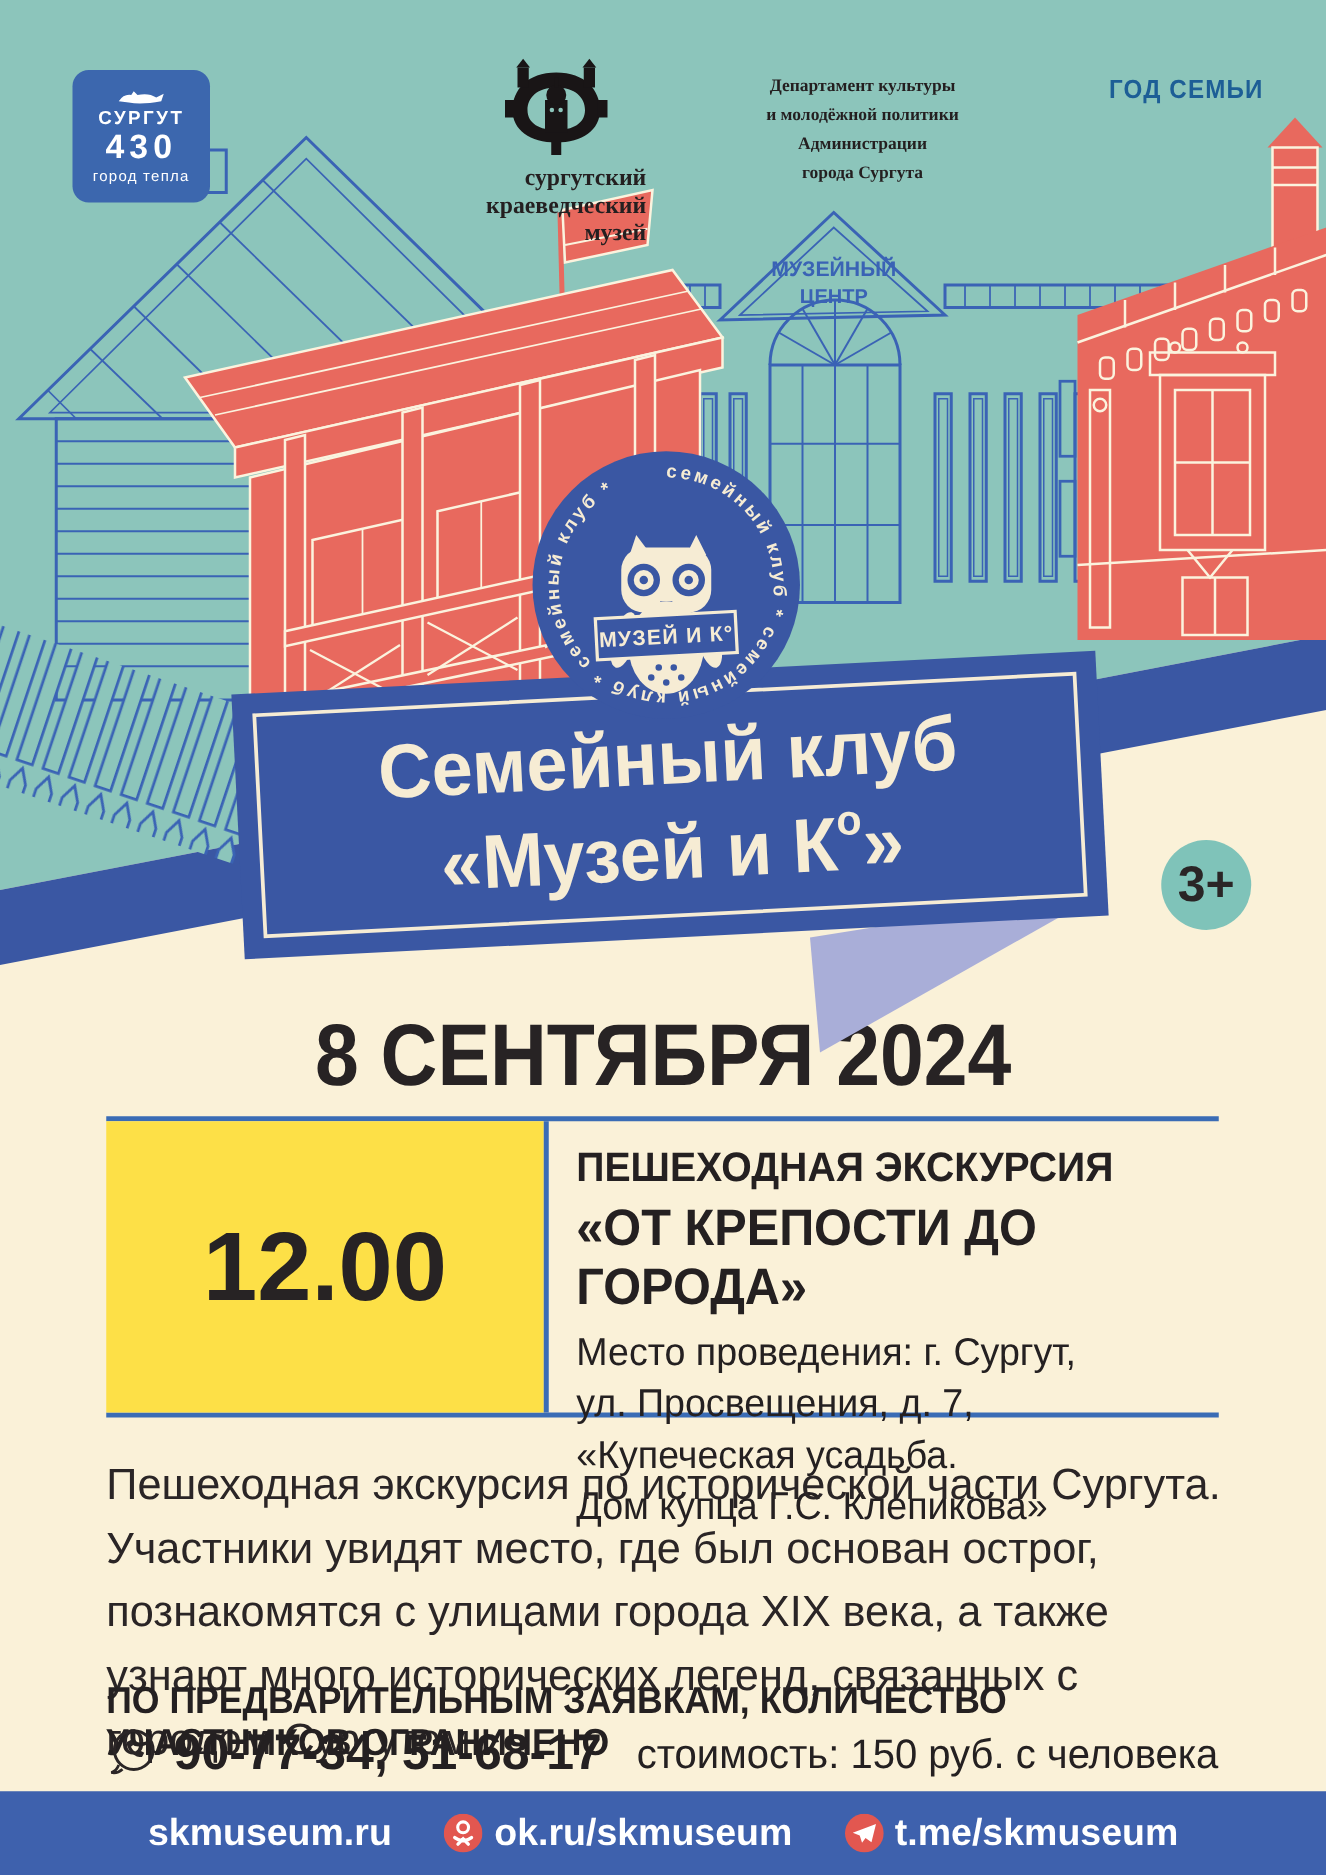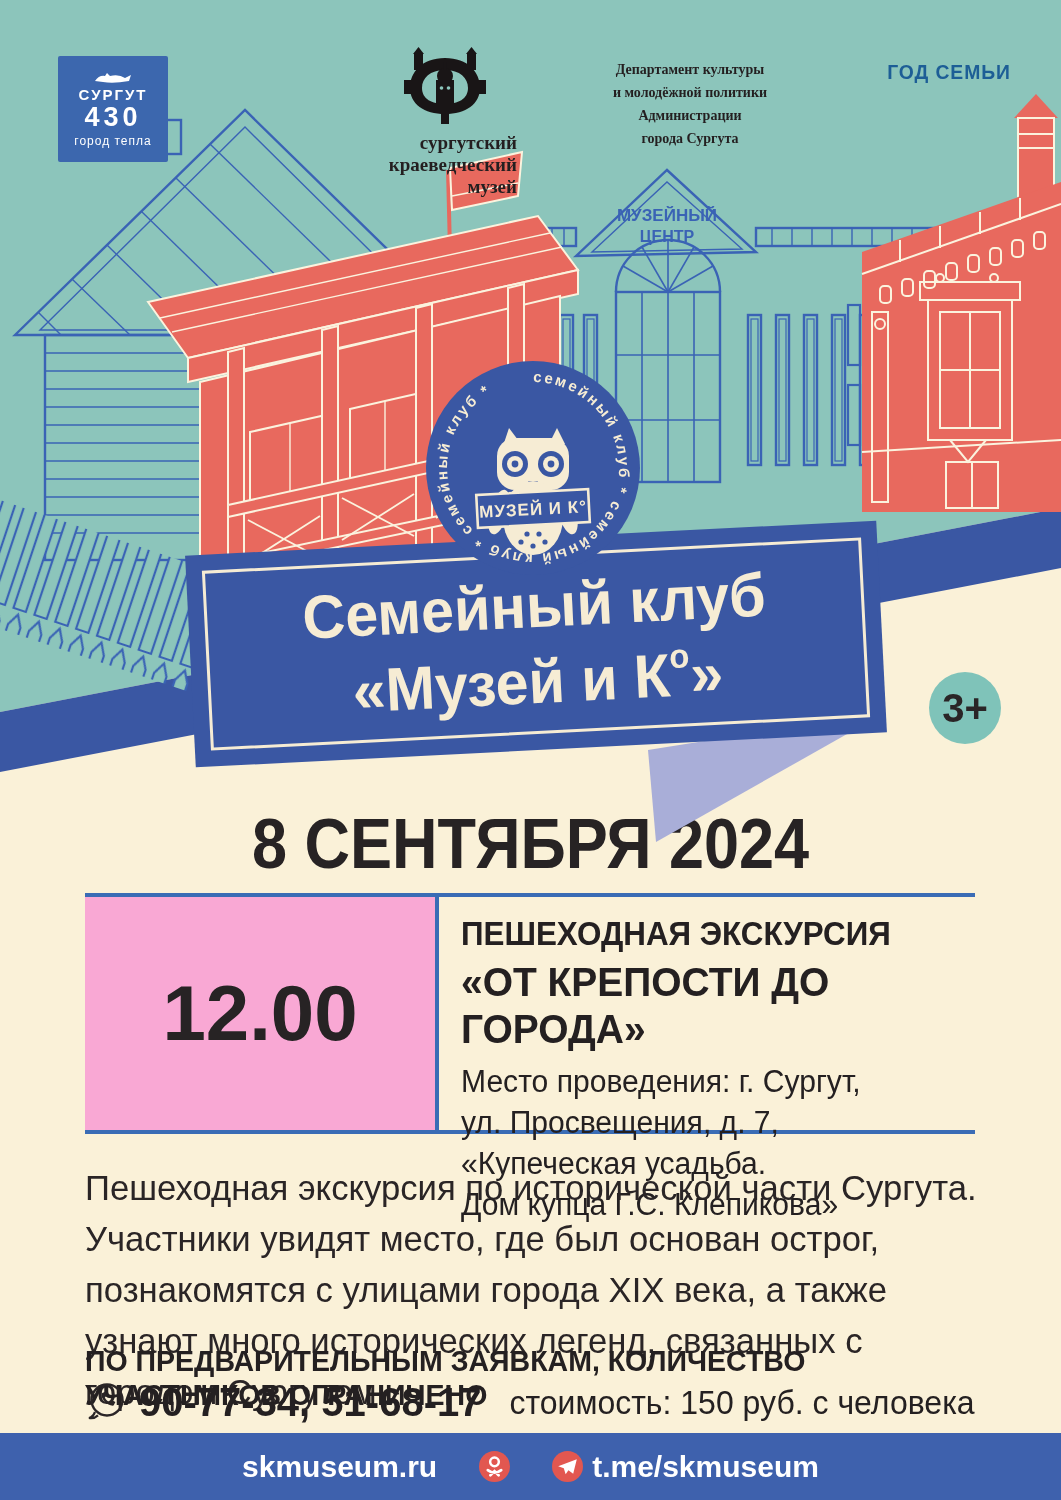--- a/index.html
+++ b/index.html
@@ -6,21 +6,21 @@
   .poster{
     position:relative;width:1061px;height:1500px;margin:0 auto;
     background:#faf1d8;overflow:hidden;
     font-family:"Liberation Sans","DejaVu Sans",sans-serif;
     color:#2a2526;
   }
   .abs{position:absolute;}
   svg text{font-family:"Liberation Sans","DejaVu Sans",sans-serif;}
 
   
-  .surgut-logo{left:58px;top:56px;width:110px;height:106px;background:#3c67ae;border-radius:2px;
+  .surgut-logo{left:58px;top:56px;width:110px;height:106px;background:#3c67ae;border-radius:13px;
     display:flex;flex-direction:column;align-items:center;justify-content:center;color:#fff;z-index:6;}
   .surgut-logo .l1{font-size:15px;font-weight:bold;letter-spacing:2px;margin-top:2px;}
   .surgut-logo .l2{font-size:27px;font-weight:bold;letter-spacing:4px;line-height:1.05;}
   .surgut-logo .l3{font-size:12px;margin-top:3px;letter-spacing:1px;}
   .museum-logo{left:372px;top:46px;width:145px;text-align:right;z-index:6;}
   .museum-logo .emblem{display:block;margin:0 auto;}
   .museum-logo .txt{font-family:"Liberation Serif","DejaVu Serif",serif;font-weight:bold;
     font-size:19px;line-height:22px;color:#241f20;margin-top:4px;}
   .department{left:560px;top:58px;width:260px;text-align:center;z-index:6;
     font-family:"Liberation Serif","DejaVu Serif",serif;font-weight:bold;
@@ -39,21 +39,21 @@
   .banner sup{font-size:34px;vertical-align:28px;}
   .badge-svg{left:415px;top:350px;z-index:5;}
   .age-badge{left:929px;top:672px;width:72px;height:72px;border-radius:50%;background:#7fc3b9;
     display:flex;align-items:center;justify-content:center;font-size:40px;font-weight:bold;color:#2a2526;z-index:5;}
 
   
   .date-title{left:0;top:804px;width:1061px;text-align:center;font-size:70px;font-weight:bold;
     color:#272324;transform:scaleX(.9);letter-spacing:0;}
   .schedule{left:85px;top:893px;width:890px;height:233px;border-top:4px solid #3a6cb5;
     border-bottom:4px solid #3a6cb5;display:flex;}
-  .schedule .time-cell{width:350px;background:#f9a8d4;display:flex;align-items:center;justify-content:center;
+  .schedule .time-cell{width:350px;background:#fde047;display:flex;align-items:center;justify-content:center;
     font-size:78px;font-weight:bold;color:#272324;}
   .schedule .divider{width:4px;background:#3a6cb5;}
   .schedule .info{flex:1;padding:18px 0 0 22px;color:#242021;}
   .schedule .type{font-size:33px;font-weight:bold;transform:scaleX(.95);transform-origin:left;}
   .schedule .title{font-size:41px;font-weight:bold;margin-top:6px;transform:scaleX(.95);transform-origin:left;}
   .schedule .loc{font-size:31px;line-height:41px;margin-top:8px;transform:scaleX(.97);transform-origin:left;}
   .description{left:85px;top:1162px;width:912px;font-size:35px;line-height:1.46;color:#2a2526;transform:scaleX(.99);transform-origin:left;}
   .booking{left:85px;top:1344px;width:920px;font-size:30px;font-weight:bold;color:#242021;
     transform:scaleX(.95);transform-origin:left;}
   .contact-row{left:85px;top:1380px;width:890px;display:flex;align-items:center;justify-content:space-between;}
@@ -362,20 +362,21 @@
   <div class="abs footer">
     <div class="footer-item">
       <span>skmuseum.ru</span>
     </div>
     <div class="footer-item">
       <svg width="31" height="31" viewBox="0 0 30 30">
         <circle cx="15" cy="15" r="15" fill="#e25750"></circle>
         <circle cx="15" cy="10.5" r="4.2" fill="none" stroke="#fff" stroke-width="2.4"></circle>
         <path d="M8.5,18.5 q6.5,5 13,0 M11,23.5 l4,-4 4,4" fill="none" stroke="#fff" stroke-width="2.6" stroke-linecap="round"></path>
       </svg>
+      <span>ok.ru/skmuseum</span>
     </div>
     <div class="footer-item">
       <svg width="31" height="31" viewBox="0 0 30 30">
         <circle cx="15" cy="15" r="15" fill="#e25750"></circle>
         <path d="M24,8 L6,14.8 l5.4,2 l1.8,5.6 l2.7,-3.7 l4.6,3.4 z" fill="#fff"></path>
       </svg>
       <span>t.me/skmuseum</span>
     </div>
   </div>
 

